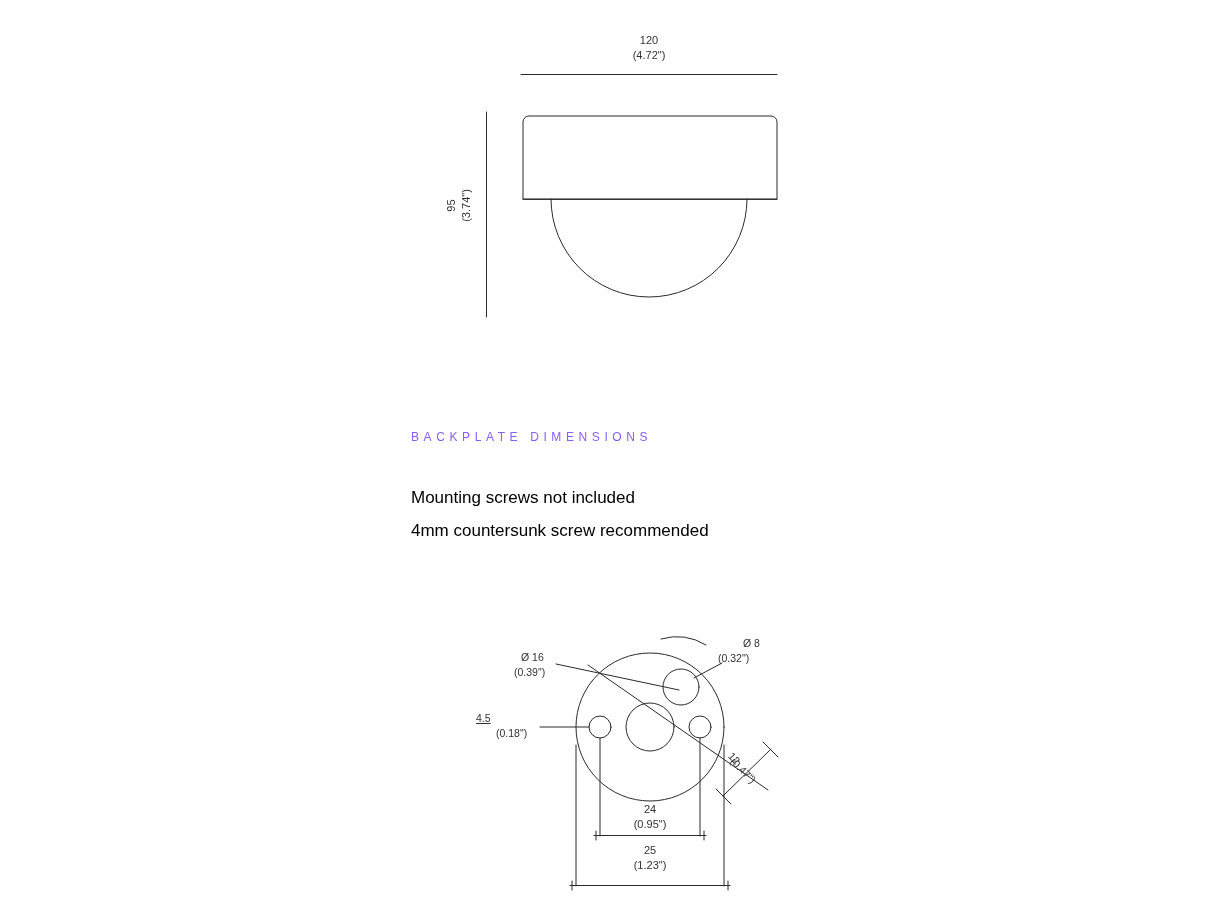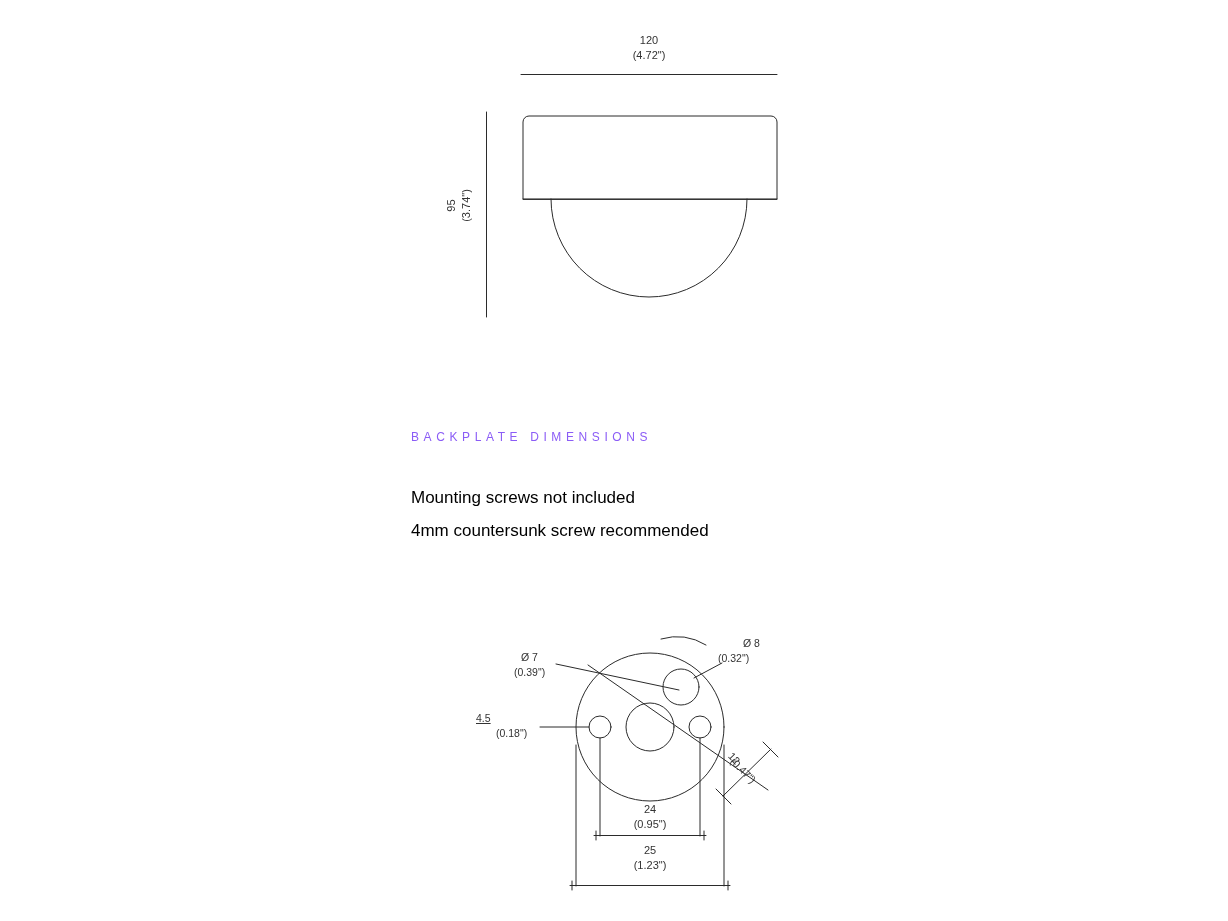--- a/index.html
+++ b/index.html
@@ -132,21 +132,21 @@
   <div class="txt heading" style="left:411px; top:430px;">BACKPLATE DIMENSIONS</div>
 
   <div class="txt note" style="left:411px; top:484px;">Mounting screws not included</div>
   <div class="txt note" style="left:411px; top:497px;margin-top:20px;">4mm countersunk screw recommended</div>
 
   <div class="txt dim-label-sm" style="left:680px; top:624px;"></div>
 
   <div class="txt dim-label-sm" style="left:743px; top:637px;">Ø 8</div>
   <div class="txt dim-label-sm" style="left:718px; top:652px;">(0.32")</div>
 
-  <div class="txt dim-label-sm" style="left:521px; top:651px;">Ø 7</div>
+  <div class="txt dim-label-sm" style="left:521px; top:651px;">Ø 16</div>
   <div class="txt dim-label-sm" style="left:514px; top:666px;">(0.39")</div>
 
   <div class="txt dim-label-sm" style="left:476px; top:712px;text-decoration:underline;">4.5</div>
   <div class="txt dim-label-sm" style="left:496px; top:727px;">(0.18")</div>
 
   <div class="txt dim-label-sm rot-45" style="left:714px; top:752px; width:40px; text-align:center;">12</div>
   <div class="txt dim-label-sm rot-45" style="left:718px; top:764px; width:50px; text-align:center;">(0.47")</div>
 
   <div class="txt dim-label" style="left:610px; top:803px; width:80px;">24</div>
   <div class="txt dim-label" style="left:610px; top:818px; width:80px;">(0.95")</div>

